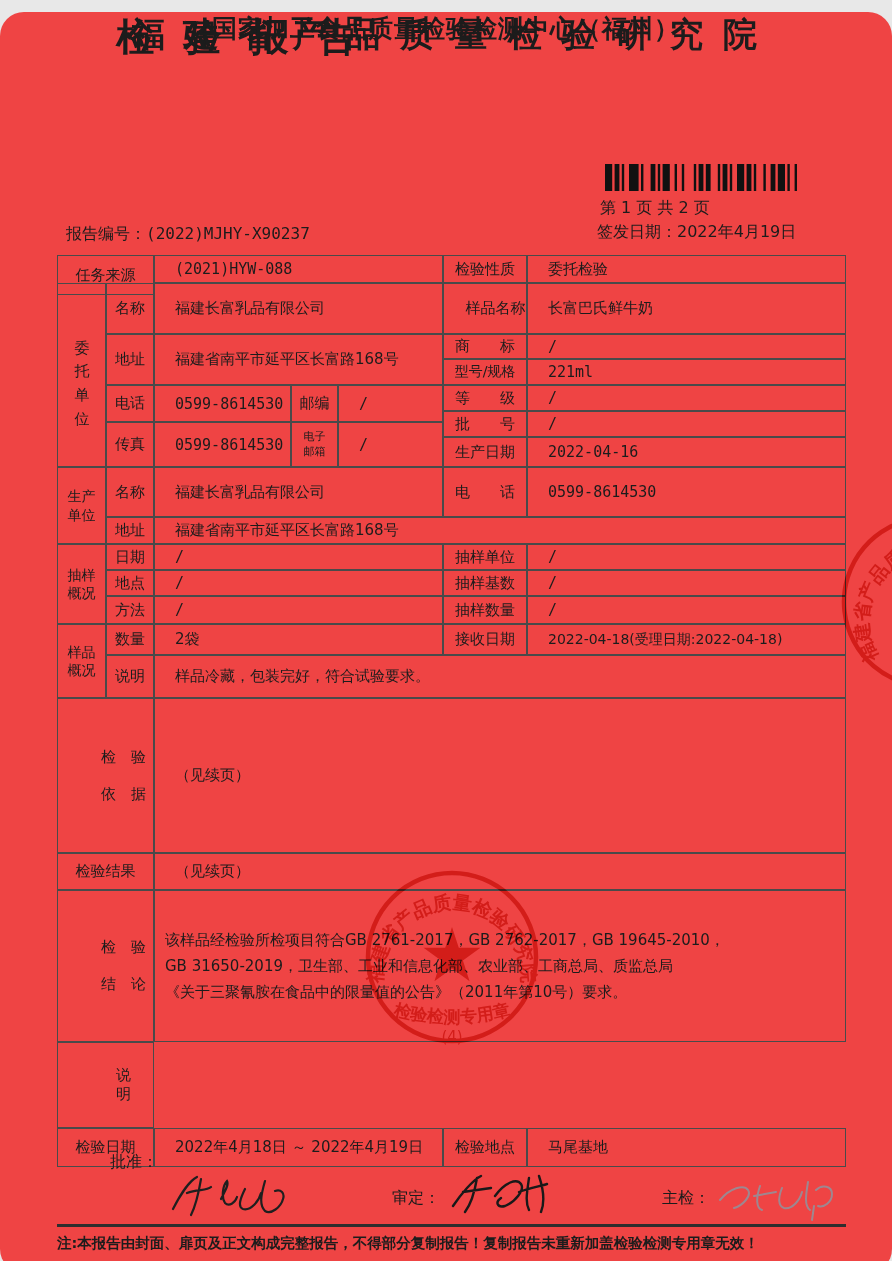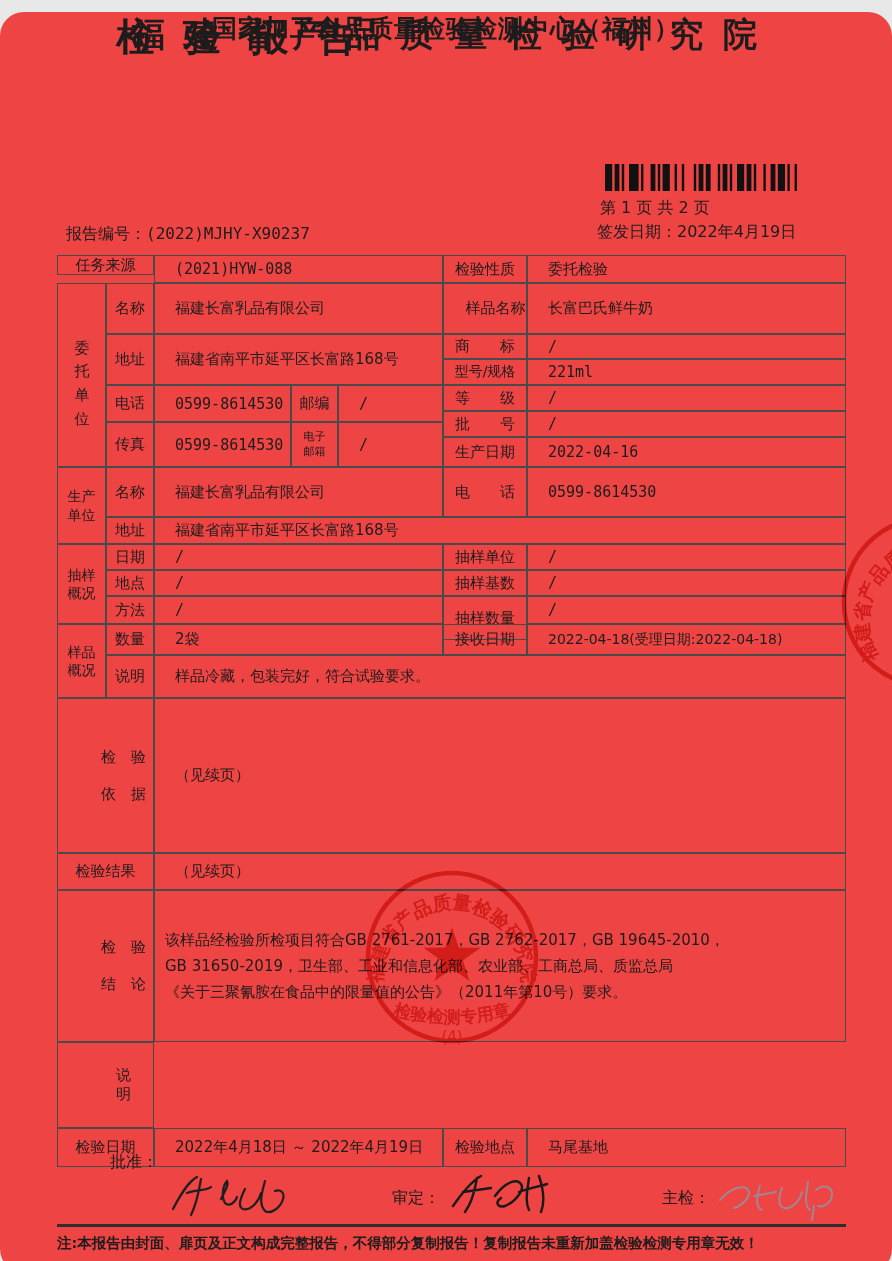--- a/index.html
+++ b/index.html
@@ -68,21 +68,21 @@
 
   <div class="abs meta" style="left:600px;top:186px;">第 1 页  共 2 页</div>
 
   <div class="abs meta" style="left:66px;top:212px;">
     <span>报告编号：</span><span class="mono" style="font-size:16px">(2022)MJHY-X90237</span>
   </div>
   <div class="abs meta" style="left:597px;top:210px;">
     <span>签发日期：</span><span>2022年4月19日</span>
   </div>
 
-  <div class="c lab" style="left:57px;top:243px;width:97px;height:20px;">任务来源</div>
+  <div class="c lab" style="left:57px;top:243px;width:97px;height:40px;">任务来源</div>
   <div class="c val mono" style="left:154px;top:243px;width:289px;height:28px;">(2021)HYW-088</div>
   <div class="c lab" style="left:443px;top:243px;width:84px;height:28px;">检验性质</div>
   <div class="c val" style="left:527px;top:243px;width:319px;height:28px;">委托检验</div>
 
   <div class="c lab vert" style="left:57px;top:271px;width:49px;height:184px;">委托单位</div>
   <div class="c lab" style="left:106px;top:271px;width:48px;height:51px;">名称</div>
   <div class="c val" style="left:154px;top:271px;width:289px;height:51px;">福建长富乳品有限公司</div>
   <div class="c lab" style="left:443px;top:271px;width:84px;height:51px;padding-left:21px;">样品名称</div>
   <div class="c val" style="left:527px;top:271px;width:319px;height:51px;">长富巴氏鲜牛奶</div>
 
@@ -130,21 +130,21 @@
   <div class="c lab" style="left:106px;top:532px;width:48px;height:26px;">日期</div>
   <div class="c val mono" style="left:154px;top:532px;width:289px;height:26px;">/</div>
   <div class="c lab" style="left:443px;top:532px;width:84px;height:26px;">抽样单位</div>
   <div class="c val mono" style="left:527px;top:532px;width:319px;height:26px;">/</div>
   <div class="c lab" style="left:106px;top:558px;width:48px;height:26px;">地点</div>
   <div class="c val mono" style="left:154px;top:558px;width:289px;height:26px;">/</div>
   <div class="c lab" style="left:443px;top:558px;width:84px;height:26px;">抽样基数</div>
   <div class="c val mono" style="left:527px;top:558px;width:319px;height:26px;">/</div>
   <div class="c lab" style="left:106px;top:584px;width:48px;height:28px;">方法</div>
   <div class="c val mono" style="left:154px;top:584px;width:289px;height:28px;">/</div>
-  <div class="c lab" style="left:443px;top:584px;width:84px;height:44px;">抽样数量</div>
+  <div class="c lab" style="left:443px;top:584px;width:84px;height:28px;">抽样数量</div>
   <div class="c val mono" style="left:527px;top:584px;width:319px;height:28px;">/</div>
 
   <div class="c lab two" style="left:57px;top:612px;width:49px;height:74px;">
     <span>样品</span>
     <span>概况</span>
   </div>
   <div class="c lab" style="left:106px;top:612px;width:48px;height:31px;">数量</div>
   <div class="c val" style="left:154px;top:612px;width:289px;height:31px;">2袋</div>
   <div class="c lab" style="left:443px;top:612px;width:84px;height:31px;">接收日期</div>
   <div class="c val" style="left:527px;top:612px;width:319px;height:31px;font-size:14px;">2022-04-18(受理日期:2022-04-18)</div>

